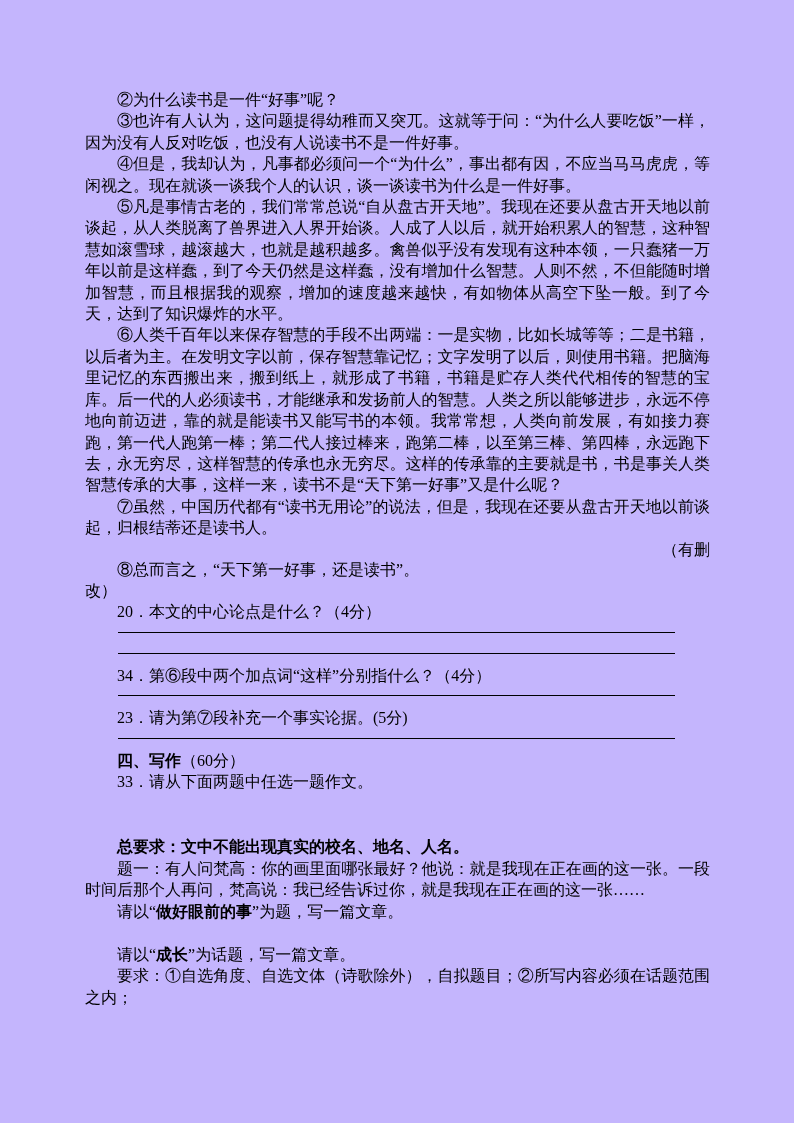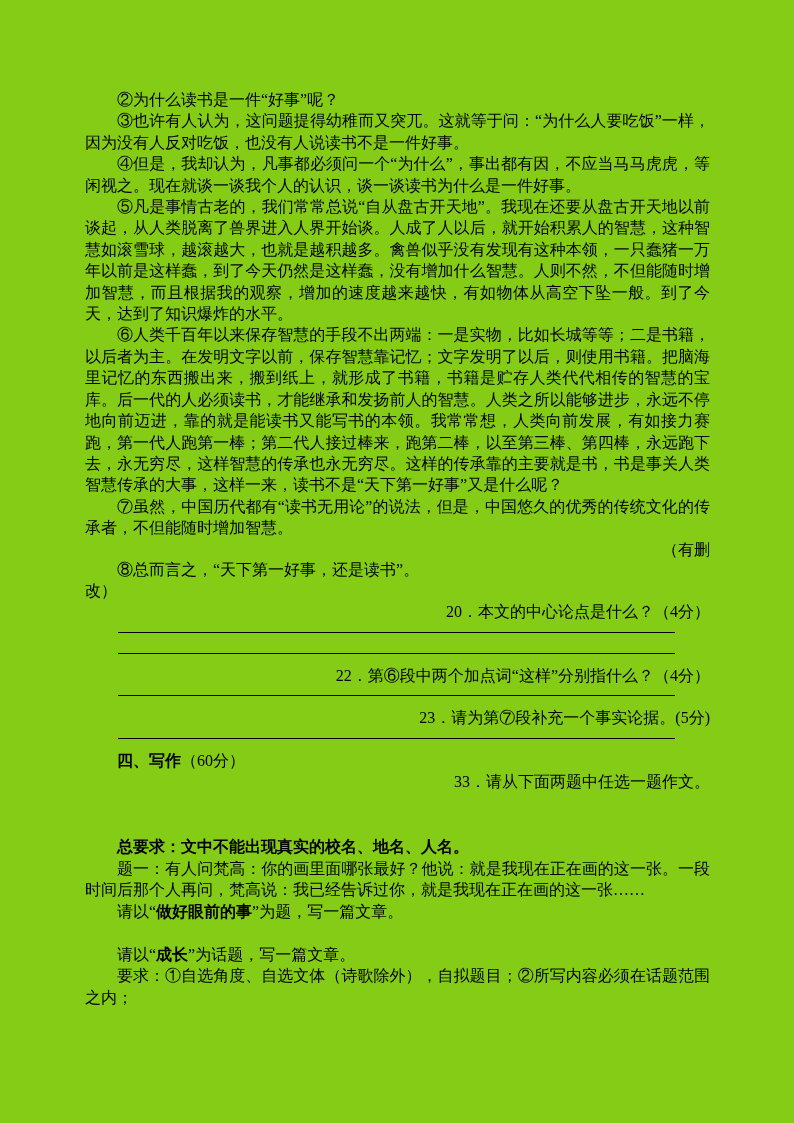--- a/index.html
+++ b/index.html
@@ -7,26 +7,26 @@
   body {
     width: 794px;
     height: 1123px;
     margin: 0 auto;
     font-family: "Liberation Serif", "DejaVu Serif", serif;
     font-size: 16px;
     line-height: 21.4px;
     color: #000000;
     overflow: hidden;
   }
-  .page { width: 794px; height: 1123px; padding: 89px 84px 20px 85px; background: #84cc16; }
+  .page { width: 794px; height: 1123px; padding: 89px 84px 20px 85px; background: #c4b5fd; }
   .para { text-indent: 2em; text-align: justify; }
   .para-flex { display: flex; justify-content: space-between; }
   .para-flex .lead { text-indent: 2em; margin-top: 20px; }
   .wrap-rest { text-indent: 0; }
-  .question { text-indent: 2em; text-align: right; }
+  .question { text-indent: 2em; }
   .answer-line {
     height: 10px;
     margin-left: 33px;
     width: 557px;
     border-bottom: 1px solid #000000;
     margin-bottom: 11px;
   }
   .hei { font-family: "Liberation Sans", "DejaVu Sans", sans-serif; font-weight: bold; margin-top: 44px; }
   .section-heading { text-indent: 2em; }
   .spacer { height: 22px; }
@@ -35,35 +35,35 @@
 <body>
 
 <div class="page">
 
   <div class="passage">
     <p class="para">②为什么读书是一件“好事”呢？</p>
     <p class="para">③也许有人认为，这问题提得幼稚而又突兀。这就等于问：“为什么人要吃饭”一样，因为没有人反对吃饭，也没有人说读书不是一件好事。</p>
     <p class="para">④但是，我却认为，凡事都必须问一个“为什么”，事出都有因，不应当马马虎虎，等闲视之。现在就谈一谈我个人的认识，谈一谈读书为什么是一件好事。</p>
     <p class="para">⑤凡是事情古老的，我们常常总说“自从盘古开天地”。我现在还要从盘古开天地以前谈起，从人类脱离了兽界进入人界开始谈。人成了人以后，就开始积累人的智慧，这种智慧如滚雪球，越滚越大，也就是越积越多。禽兽似乎没有发现有这种本领，一只蠢猪一万年以前是这样蠢，到了今天仍然是这样蠢，没有增加什么智慧。人则不然，不但能随时增加智慧，而且根据我的观察，增加的速度越来越快，有如物体从高空下坠一般。到了今天，达到了知识爆炸的水平。</p>
     <p class="para">⑥人类千百年以来保存智慧的手段不出两端：一是实物，比如长城等等；二是书籍，以后者为主。在发明文字以前，保存智慧靠记忆；文字发明了以后，则使用书籍。把脑海里记忆的东西搬出来，搬到纸上，就形成了书籍，书籍是贮存人类代代相传的智慧的宝库。后一代的人必须读书，才能继承和发扬前人的智慧。人类之所以能够进步，永远不停地向前迈进，靠的就是能读书又能写书的本领。我常常想，人类向前发展，有如接力赛跑，第一代人跑第一棒；第二代人接过棒来，跑第二棒，以至第三棒、第四棒，永远跑下去，永无穷尽，这样智慧的传承也永无穷尽。这样的传承靠的主要就是书，书是事关人类智慧传承的大事，这样一来，读书不是“天下第一好事”又是什么呢？</p>
-    <p class="para">⑦虽然，中国历代都有“读书无用论”的说法，但是，中国悠久的优秀的传统文化的传承者，不但能随时增加智慧。</p>
+    <p class="para">⑦虽然，中国历代都有“读书无用论”的说法，但是，我现在还要从盘古开天地以前谈起，归根结蒂还是读书人。</p>
     <p class="para-flex">
       <span class="lead">⑧总而言之，“天下第一好事，还是读书”。</span>
       <span>（有删</span>
     </p>
     <p class="wrap-rest">改）</p>
   </div>
 
   <div class="questions">
     <p class="question">20．本文的中心论点是什么？（4分）</p>
     <div class="answer-line"></div>
 
     <div class="answer-line"></div>
 
-    <p class="question">22．第⑥段中两个加点词“这样”分别指什么？（4分）</p>
+    <p class="question">34．第⑥段中两个加点词“这样”分别指什么？（4分）</p>
     <div class="answer-line"></div>
 
     <p class="question">23．请为第⑦段补充一个事实论据。(5分)</p>
     <div class="answer-line"></div>
   </div>
 
   <div class="writing">
     <p class="section-heading">
       <span class="hei">四、写作</span><span>（60分）</span>
     </p>

